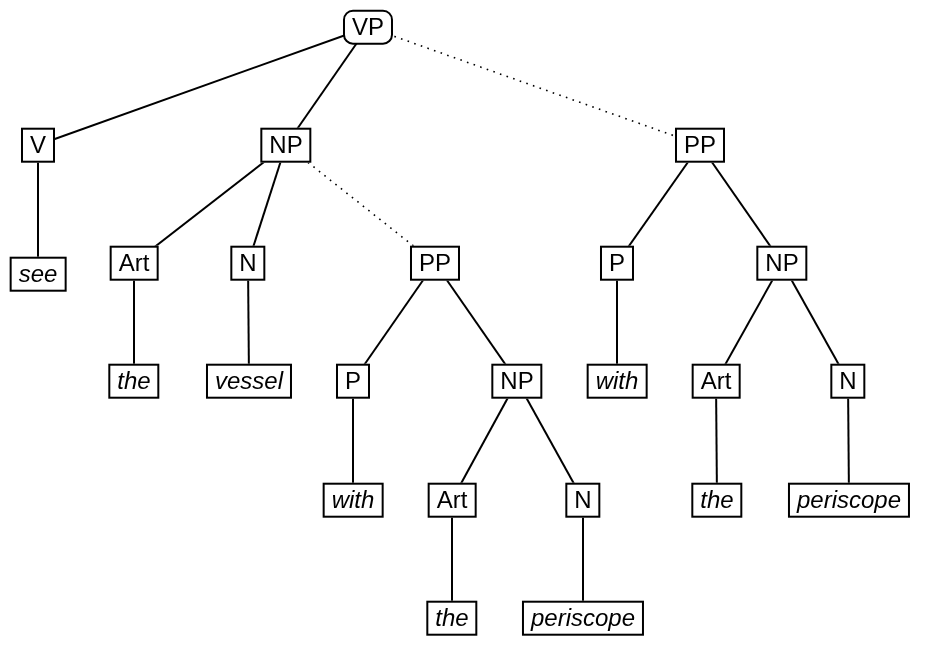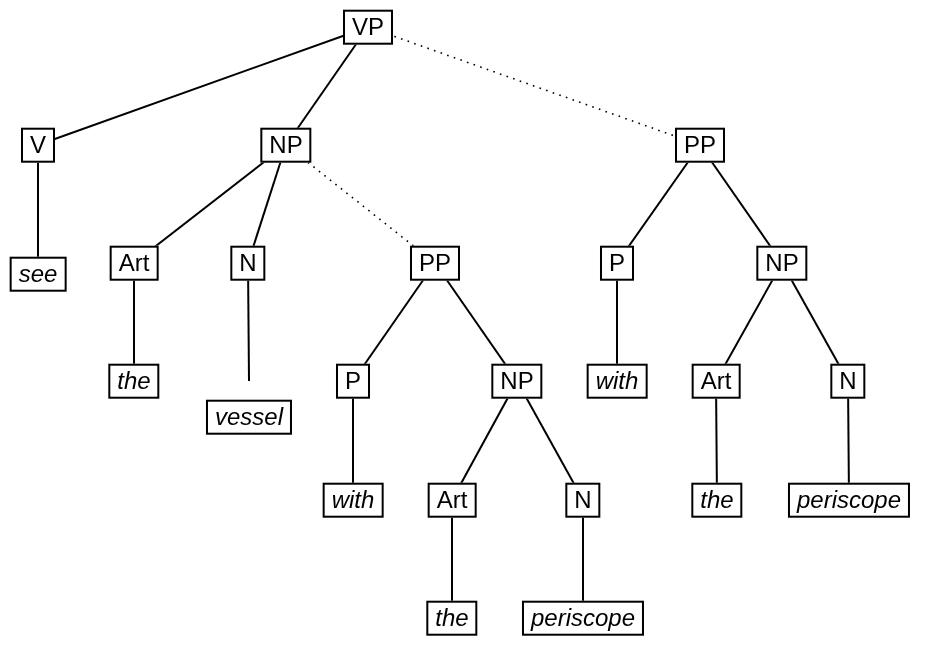--- a/index.html
+++ b/index.html
@@ -74,32 +74,32 @@
       <line x1="583" y1="500" x2="583" y2="618" class="solid" stroke="#000000"></line>
       <line x1="700" y1="145" x2="617" y2="263" class="solid" stroke="#000000"></line>
       <line x1="700" y1="145" x2="782" y2="263" class="solid" stroke="#000000"></line>
       <line x1="617" y1="263" x2="617" y2="381" class="solid" stroke="#000000"></line>
       <line x1="782" y1="263" x2="716" y2="381" class="solid" stroke="#000000"></line>
       <line x1="782" y1="263" x2="848" y2="381" class="solid" stroke="#000000"></line>
       <line x1="716" y1="381" x2="717" y2="500" class="solid" stroke="#000000"></line>
       <line x1="848" y1="381" x2="849" y2="500" class="solid" stroke="#000000"></line>
     </svg>
 
-<div class="node nonterminal" style="left: 368px; top: 27px;">VP</div>
+<div class="node nonterminal" style="left: 368px; top: 27px; border-radius: 10px;">VP</div>
     <div class="node nonterminal" style="left: 38px; top: 145px;">V</div>
     <div class="node nonterminal" style="left: 286px; top: 145px;">NP</div>
     <div class="node nonterminal" style="left: 700px; top: 145px;">PP</div>
     <div class="node terminal" style="left: 38px; top: 274px;">see</div>
     <div class="node nonterminal" style="left: 134px; top: 263px;">Art</div>
     <div class="node nonterminal" style="left: 248px; top: 263px;">N</div>
     <div class="node nonterminal" style="left: 435px; top: 263px;">PP</div>
     <div class="node nonterminal" style="left: 617px; top: 263px;">P</div>
     <div class="node nonterminal" style="left: 782px; top: 263px;">NP</div>
     <div class="node terminal" style="left: 134px; top: 381px;">the</div>
-    <div class="node terminal" style="left: 249px; top: 381px; margin-top: 36px;">vessel</div>
+    <div class="node terminal" style="left: 249px; top: 381px;">vessel</div>
     <div class="node nonterminal" style="left: 353px; top: 381px;">P</div>
     <div class="node nonterminal" style="left: 517px; top: 381px;">NP</div>
     <div class="node terminal" style="left: 617px; top: 381px;">with</div>
     <div class="node nonterminal" style="left: 716px; top: 381px;">Art</div>
     <div class="node nonterminal" style="left: 848px; top: 381px;">N</div>
     <div class="node terminal" style="left: 353px; top: 500px;">with</div>
     <div class="node nonterminal" style="left: 452px; top: 500px;">Art</div>
     <div class="node nonterminal" style="left: 583px; top: 500px;">N</div>
     <div class="node terminal" style="left: 717px; top: 500px;">the</div>
     <div class="node terminal" style="left: 849px; top: 500px;">periscope</div>

